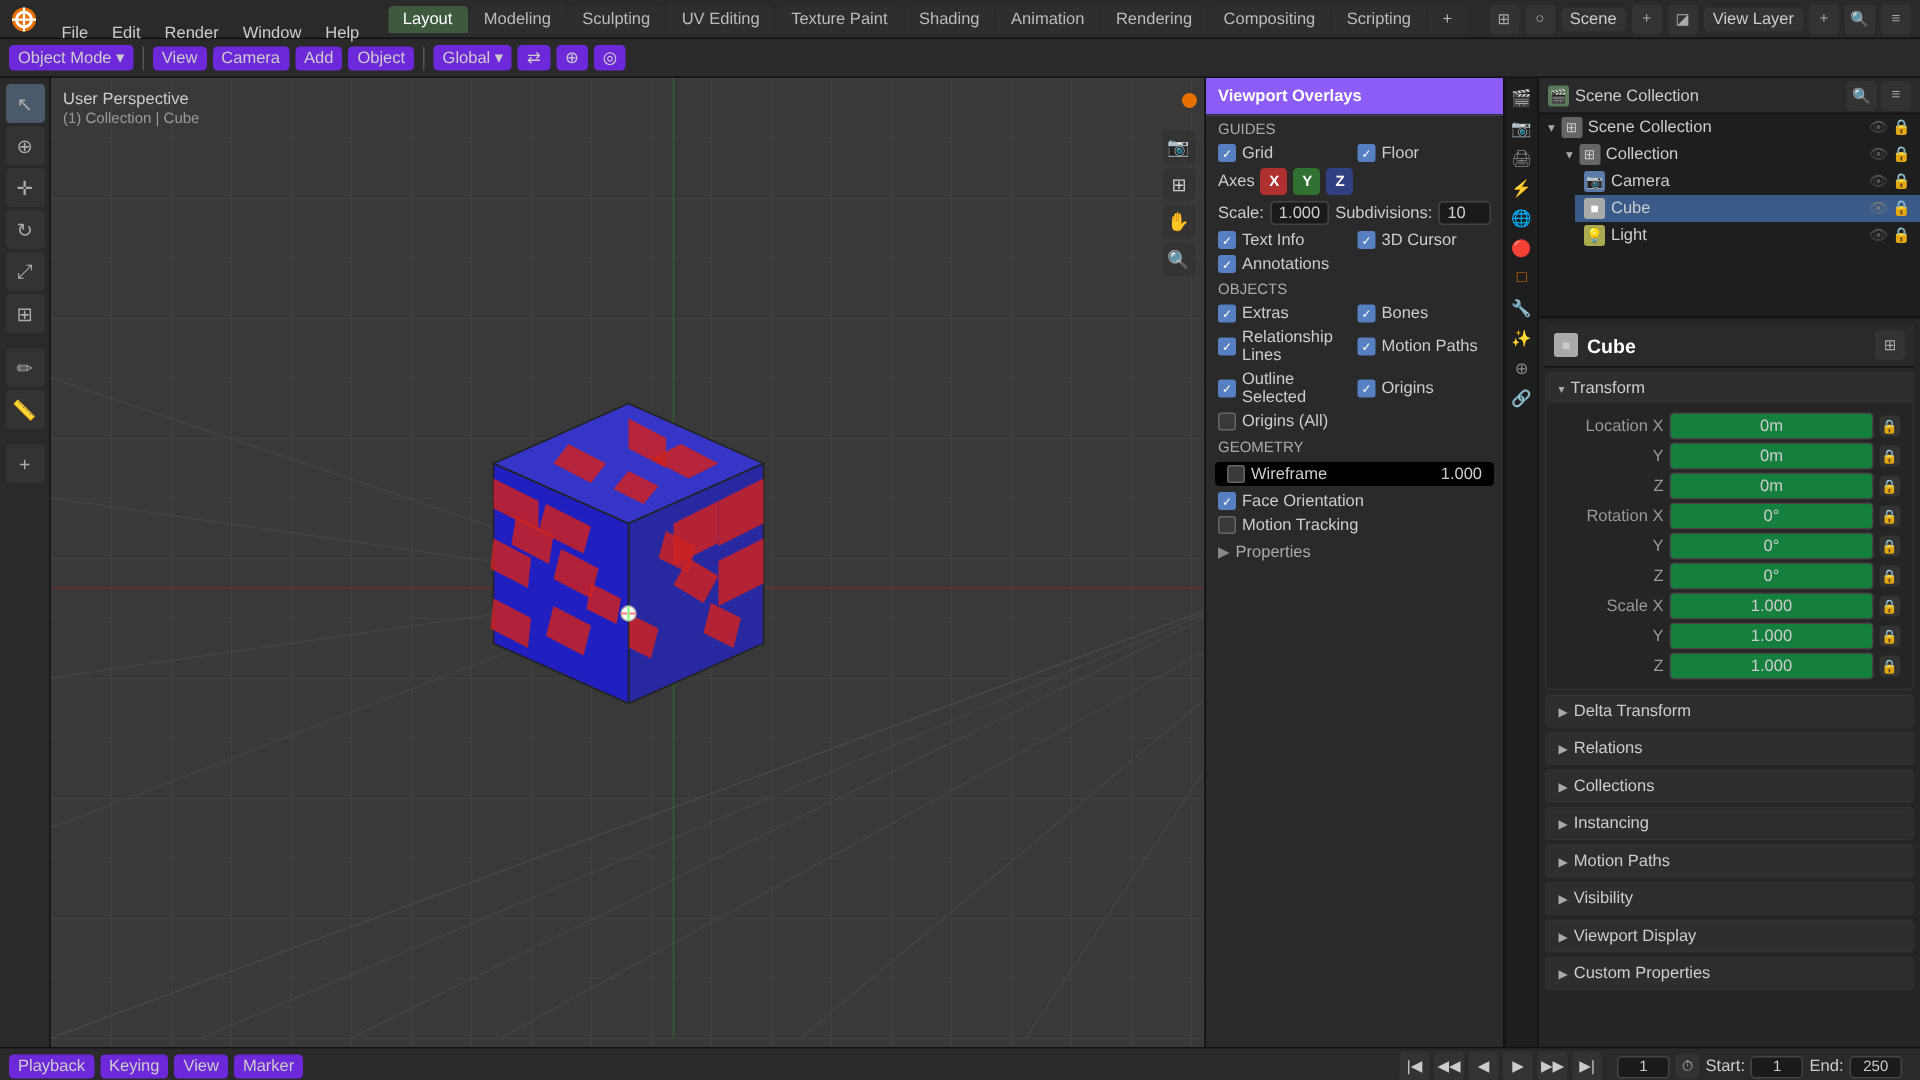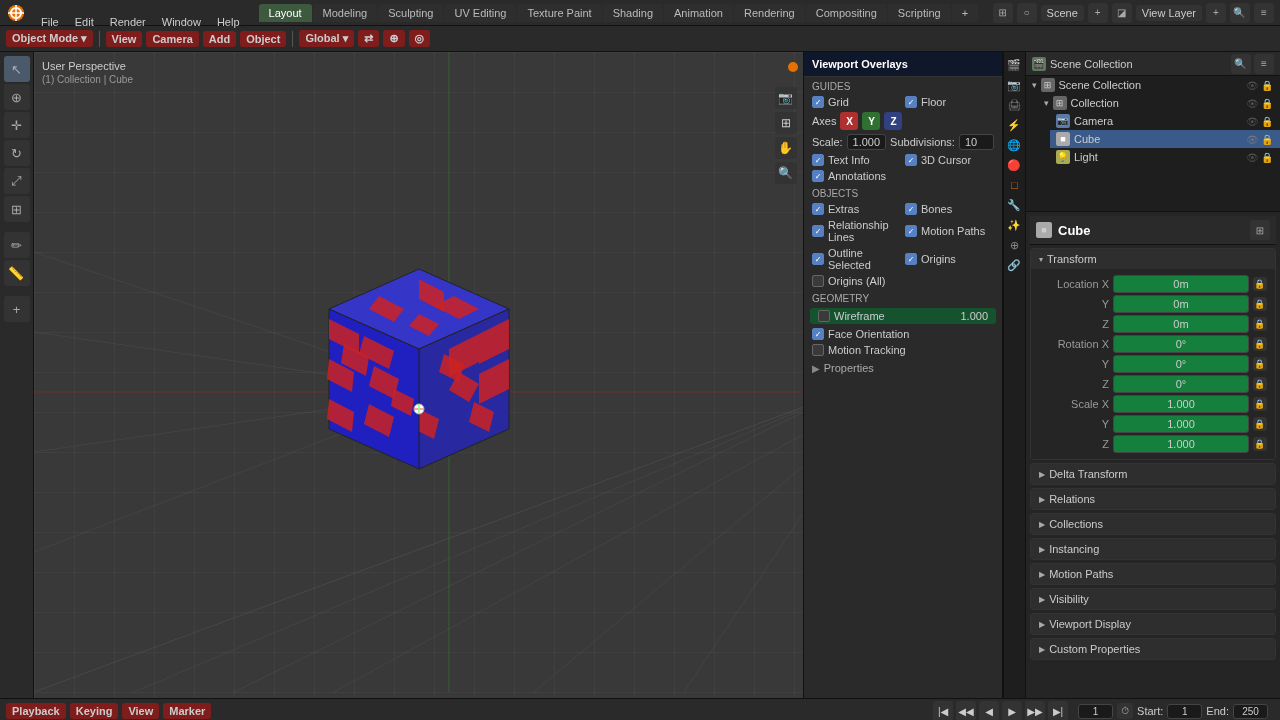--- a/index.html
+++ b/index.html
@@ -87,30 +87,29 @@
       height: 26px;
       background: #2a2a2a;
       display: flex;
       align-items: center;
       padding: 0 6px;
       gap: 4px;
       border-bottom: 1px solid #111;
     }
     .toolbar-btn {
       padding: 2px 6px;
-      background: #7f1d1d;
+      background: #6d28d9;
       border: none;
       color: #ccc;
       border-radius: 3px;
       cursor: pointer;
       font-size: 11px;
       display: flex;
-      align-items: flex-start;
+      align-items: center;
       gap: 3px;
-      font-weight: bold;
     }
     .toolbar-separator {
       width: 1px;
       height: 16px;
       background: #555;
       margin: 0 2px;
     }
 
     
     #left-sidebar {
@@ -231,21 +230,21 @@
       font-size: 11px;
     }
     #overlay-panel::-webkit-scrollbar { width: 6px; }
     #overlay-panel::-webkit-scrollbar-track { background: #222; }
     #overlay-panel::-webkit-scrollbar-thumb { background: #555; border-radius: 3px; }
 
     .overlay-header {
       padding: 6px 8px;
       font-weight: bold;
       color: #fff;
-      background: #0f172a;
+      background: #8b5cf6;
       border-bottom: 1px solid #333;
     }
     .overlay-section-title {
       padding: 4px 8px 2px;
       color: #aaa;
       font-size: 10px;
       text-transform: uppercase;
     }
     .overlay-row {
       display: flex;
@@ -302,21 +301,21 @@
       color: #fff;
       display: flex;
       align-items: center;
       justify-content: center;
     }
     .axis-x { background: #b03030; }
     .axis-y { background: #307030; }
     .axis-z { background: #304080; }
 
     .wireframe-bar {
-      background: #14532d;
+      background: #000000;
       border-radius: 3px;
       padding: 2px 8px;
       margin: 2px 6px;
       display: flex;
       align-items: center;
       justify-content: space-between;
       color: #ccc;
     }
 
     

